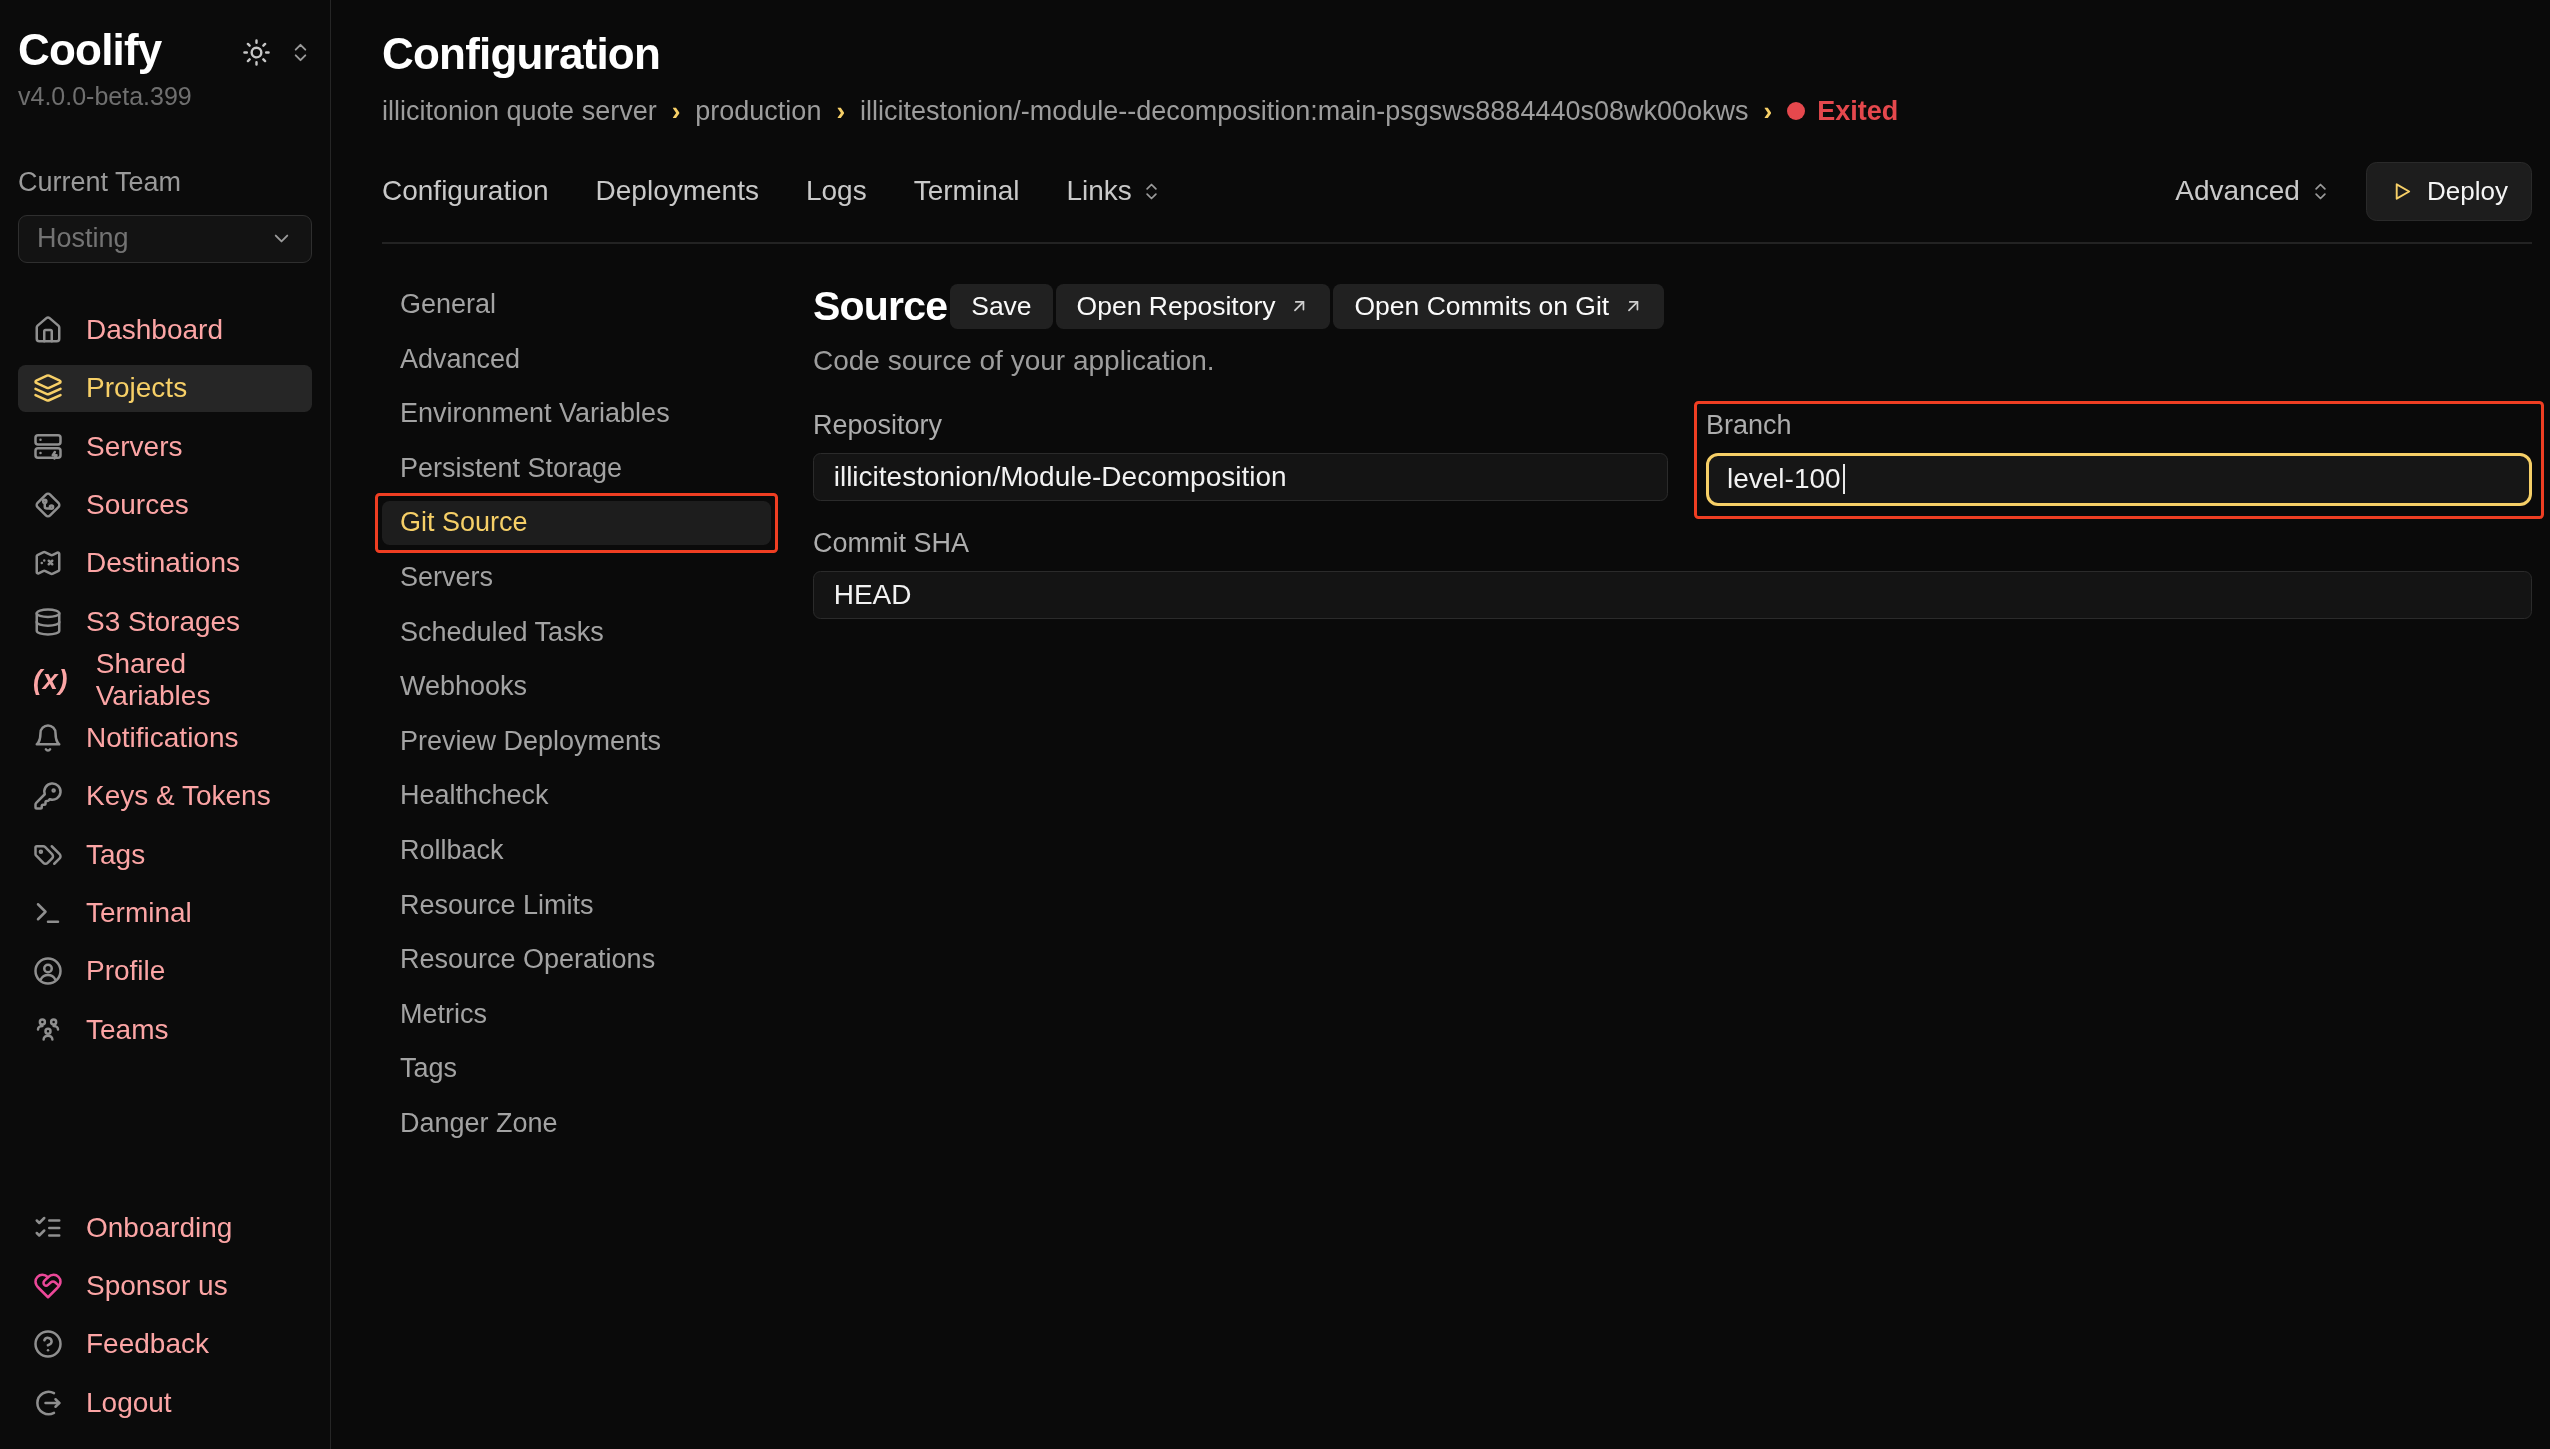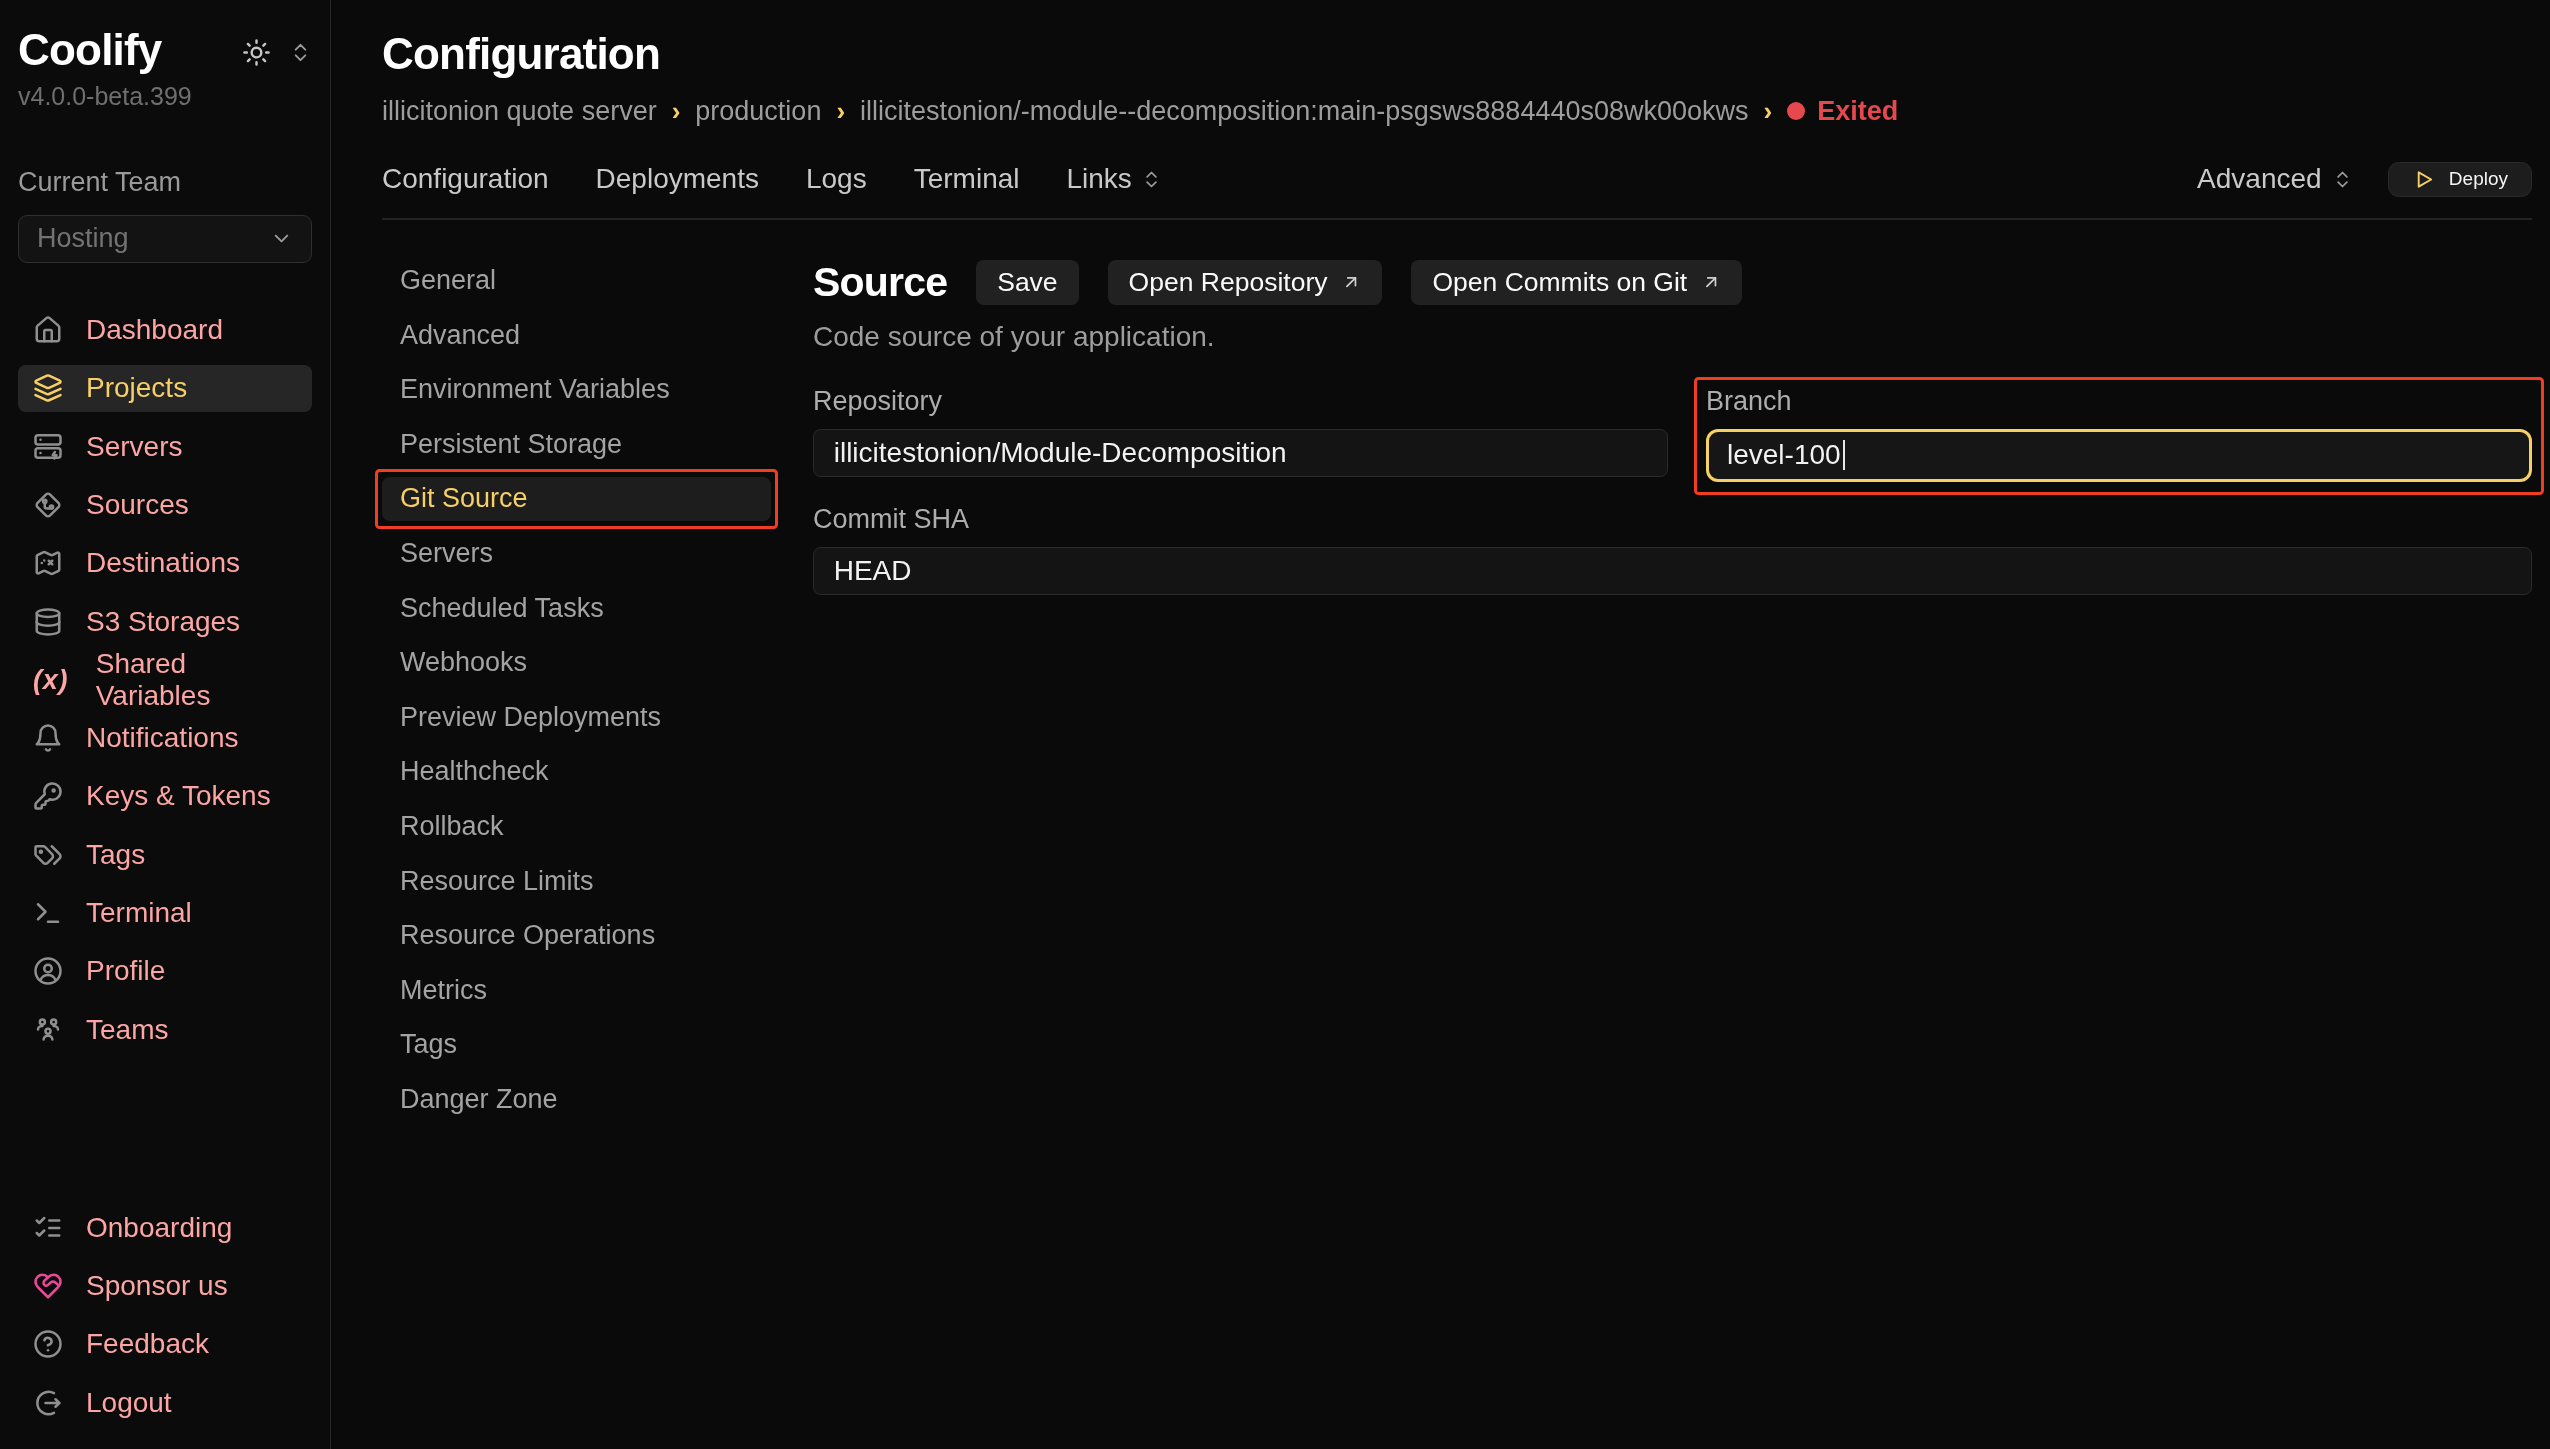--- a/index.html
+++ b/index.html
@@ -71,40 +71,40 @@
   .tabs-row{
     margin-top:35px;display:flex;align-items:center;gap:47px;
     border-bottom:2.3px solid #232323;padding-bottom:21px;
   }
   .tab{font-size:28px;color:#c9c9c9;cursor:pointer;display:flex;align-items:center;gap:9px;}
   .tab svg{width:21px;height:21px;color:#9a9a9a;}
   .tabs-right{margin-left:auto;display:flex;align-items:center;gap:35px;}
   .advanced{font-size:28px;color:#c9c9c9;display:flex;align-items:center;gap:10.6px;cursor:pointer;}
   .advanced svg{width:21px;height:21px;color:#9a9a9a;}
   .deploy-btn{
-    height:35px;background:#1d1d1d;border:1.5px solid #2a2a2a;border-radius:10.6px;
+    height:59px;background:#1d1d1d;border:1.5px solid #2a2a2a;border-radius:10.6px;
     display:flex;align-items:center;gap:13.6px;padding:0 23px;cursor:pointer;
-    font-size:19px;color:#f5f5f5;
+    font-size:26px;color:#f5f5f5;
   }
   .deploy-btn svg{width:23px;height:23px;color:var(--accent);}
 
   .content{display:flex;margin-top:39px;min-height:0;}
   .subnav{width:389px;min-width:389px;margin-right:42px;display:flex;flex-direction:column;gap:10.6px;}
   .subnav-item{
     position:relative;height:44px;display:flex;align-items:center;padding:0 18px;
     border-radius:7.6px;font-size:27px;color:#a3a3a3;cursor:pointer;text-decoration:none;
   }
   .subnav-item.active{background:#1d1d1d;color:var(--accent);}
   .red-frame{
     position:absolute;left:-6.8px;right:-6.8px;top:-8.3px;bottom:-8.3px;
     border:3.8px solid var(--red);border-radius:4.5px;pointer-events:none;
   }
 
   .content-col{flex:1;min-width:0;}
-  .source-row{display:flex;align-items:center;gap:29px;}
+  .source-row{display:flex;align-items:center;gap:3px;}
   .section-title{font-size:41px;font-weight:800;color:#fff;letter-spacing:-0.8px;margin:0;}
   .btn{
     height:45px;background:#212121;border:none;border-radius:7.6px;
     display:flex;align-items:center;gap:13.6px;padding:8px 21px;cursor:pointer;
     font-size:26.5px;color:#fafafa;font-family:inherit;
   }
   .btn svg{width:20.4px;height:20.4px;color:#cfcfcf;}
   .section-desc{margin-top:15px;font-size:28px;color:#9d9d9d;}
 
   .form-grid{margin-top:33px;display:grid;grid-template-columns:855px 1fr;column-gap:38px;row-gap:13.6px;}

